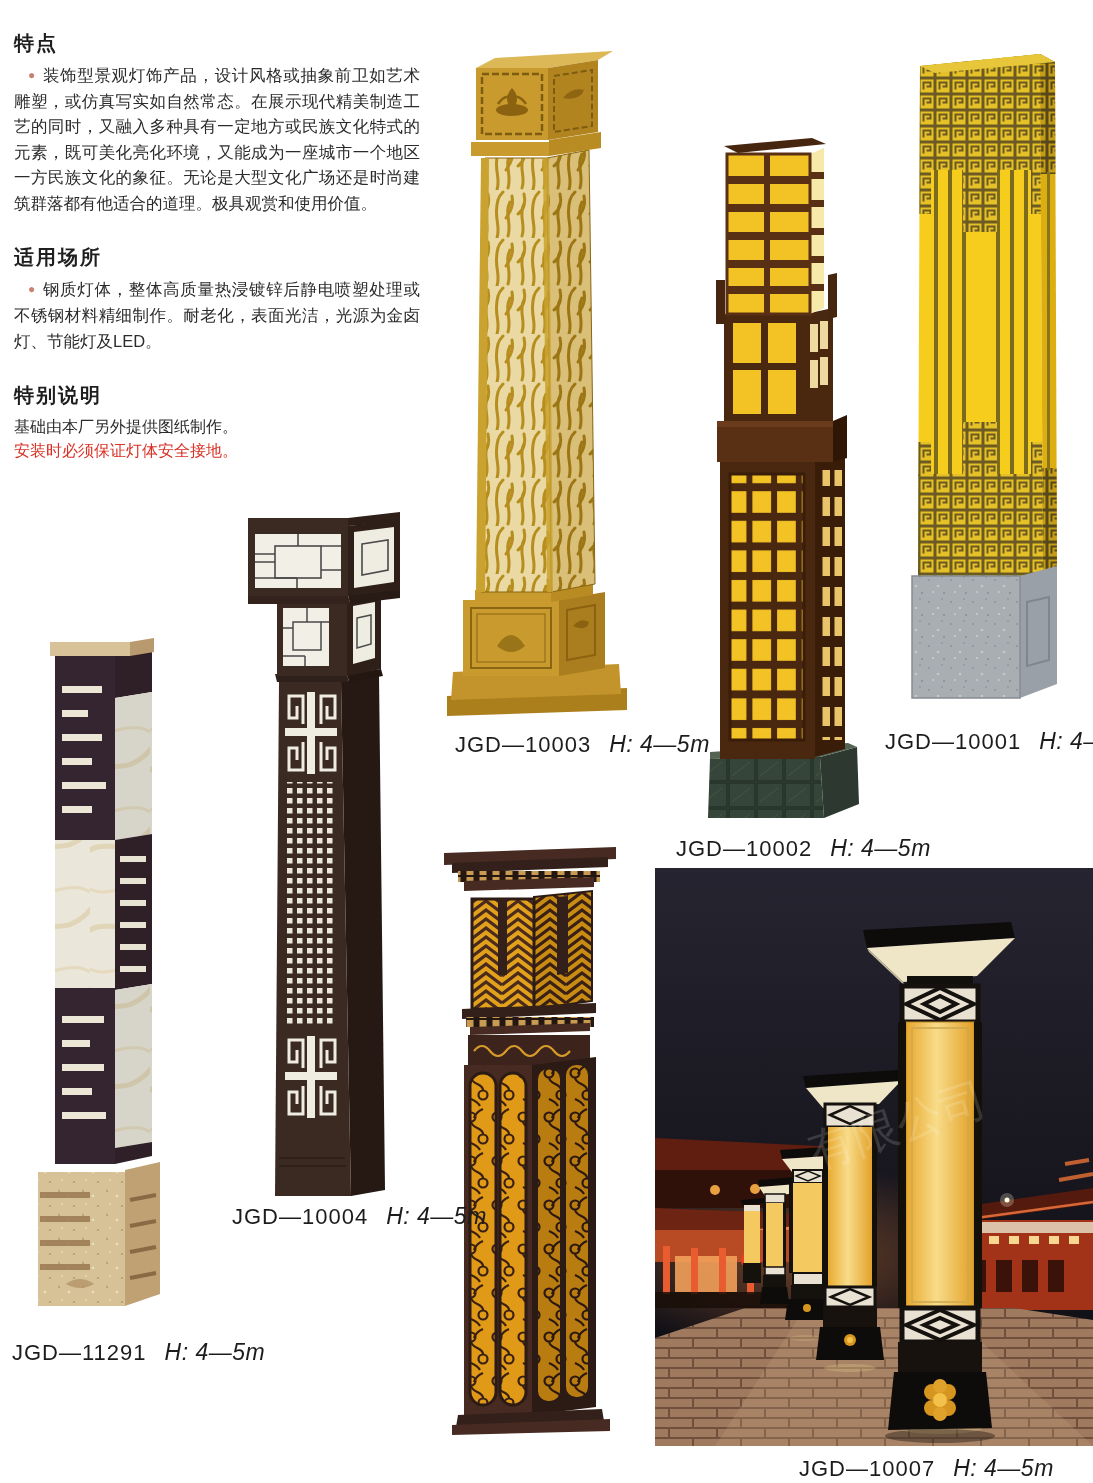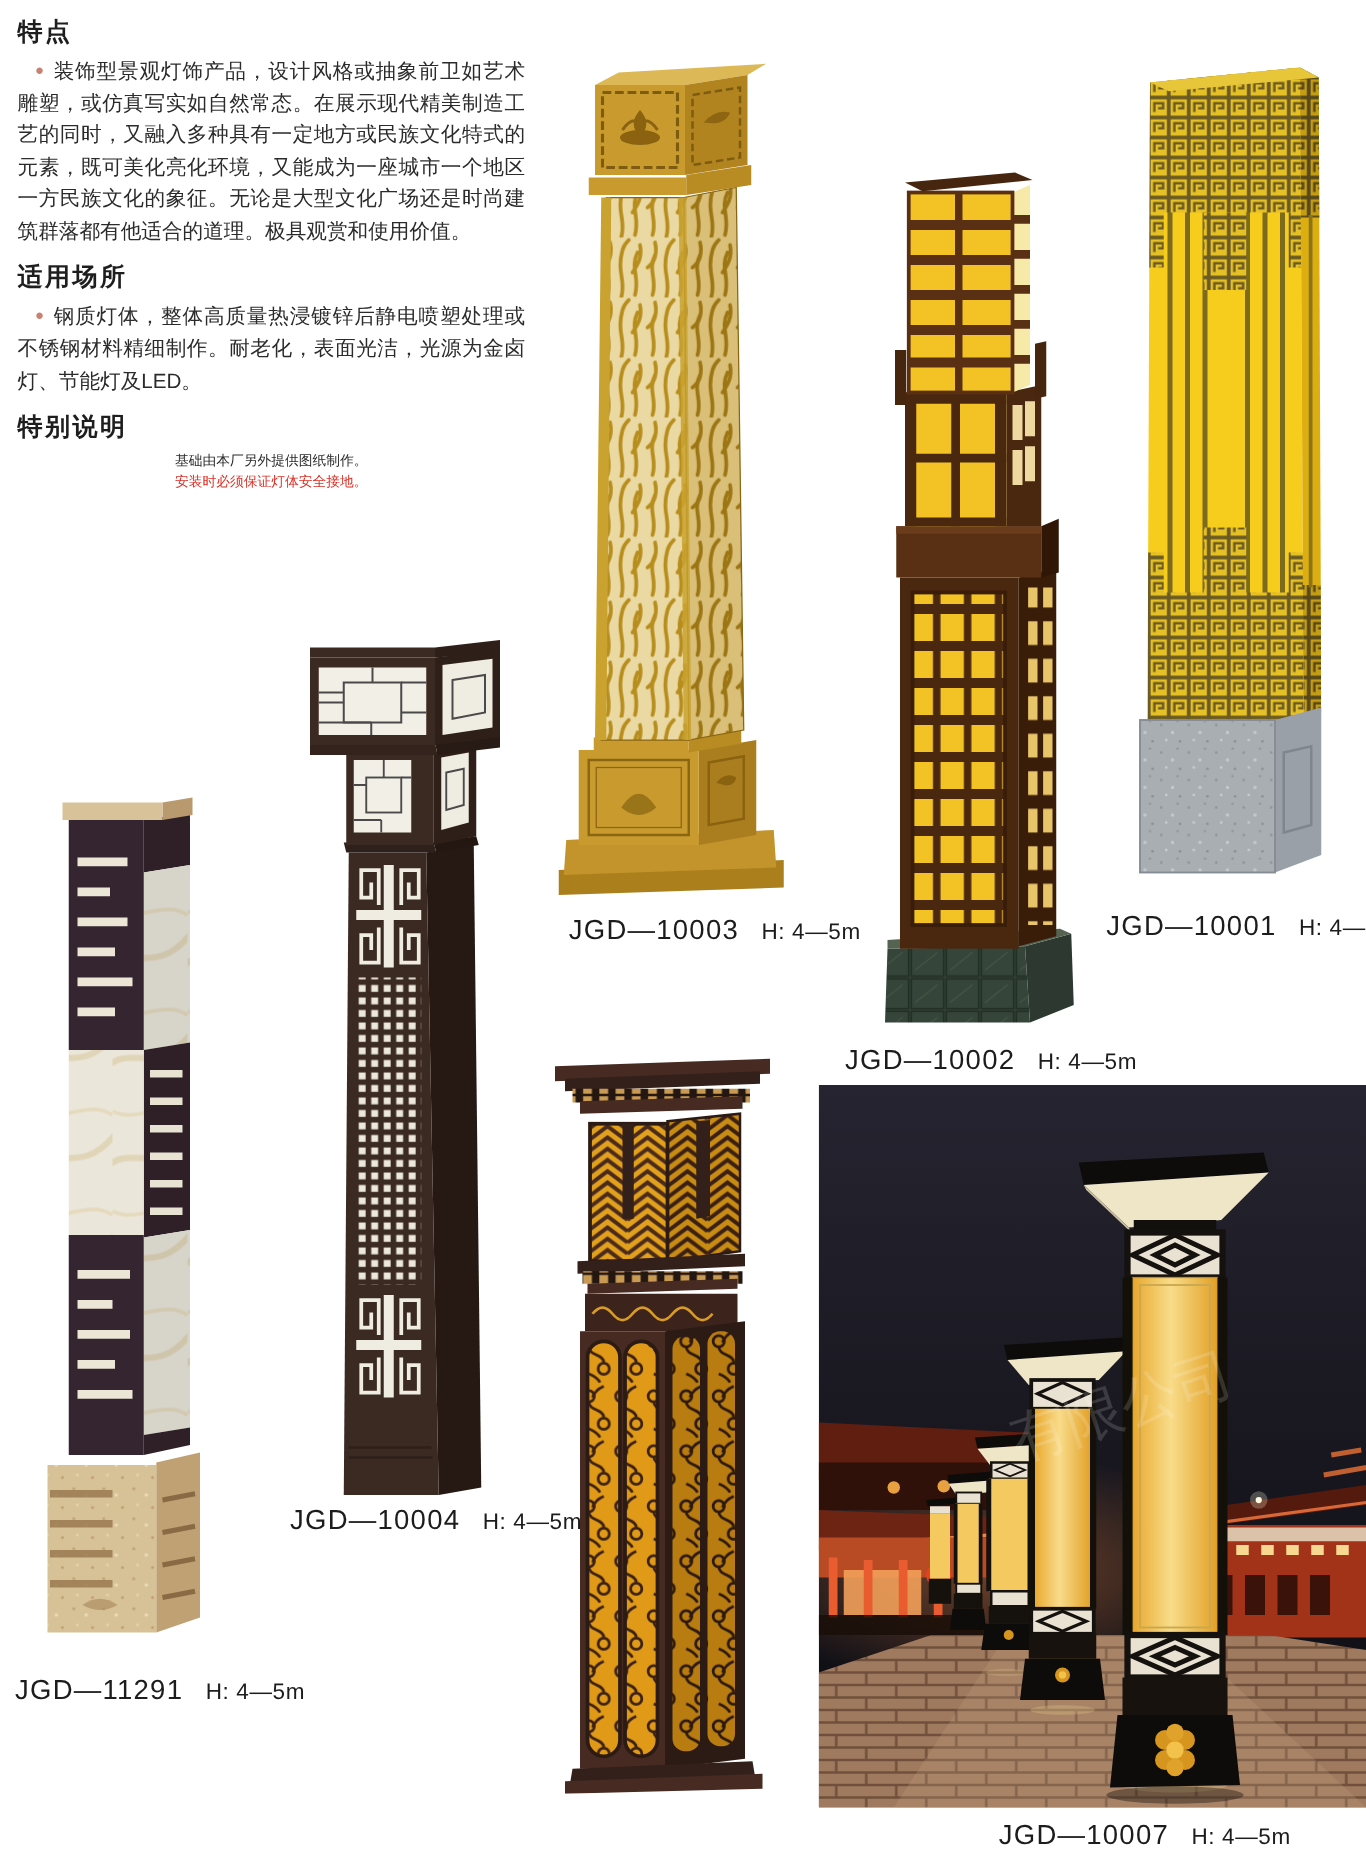--- a/index.html
+++ b/index.html
@@ -1,26 +1,26 @@
 <!DOCTYPE html>
 <html><head>
 <meta charset="utf-8">
 <style>
   html,body{margin:0;padding:0;background:#ffffff;}
   .page{position:relative;width:1093px;height:1483px;background:#fff;overflow:hidden;
         font-family:"Liberation Sans",sans-serif;color:#262626;}
   .info{position:absolute;left:14px;top:2px;width:406px;}
-  .info h2{font-size:20px;font-weight:bold;margin:10px 0 6px 0;letter-spacing:2px;
+  .info h2{font-size:20px;font-weight:bold;margin:28px 0 6px 0;letter-spacing:2px;
            font-family:"Liberation Serif",serif;color:#1e1e1e;}
   .info p.body{font-size:16.5px;line-height:1.55;margin:0;text-align:justify;color:#2b2b2b;}
   .dot{color:#c98272;font-size:12px;margin:0 7px 0 14px;vertical-align:2px;}
-  .special p{font-size:11px;line-height:1.5;margin:0;color:#2b2b2b;text-align:center;}
+  .special p{font-size:16px;line-height:1.5;margin:0;color:#2b2b2b;}
   .special p.red{color:#d93025;}
   .plabel{position:absolute;font-size:22px;color:#1c1c1c;letter-spacing:1px;white-space:nowrap;}
-  .plabel .h{font-size:18px;margin-left:18px;letter-spacing:0.5px;}
+  .plabel .h{font-size:23px;margin-left:18px;letter-spacing:0.5px;font-style:italic;}
   svg.lamp{position:absolute;}
 </style>
 </head>
 <body>
 
 <div class="page">
 
   <svg width="0" height="0" style="position:absolute" aria-hidden="true">
     <defs>
       <pattern id="meander" width="16" height="16" patternUnits="userSpaceOnUse">

